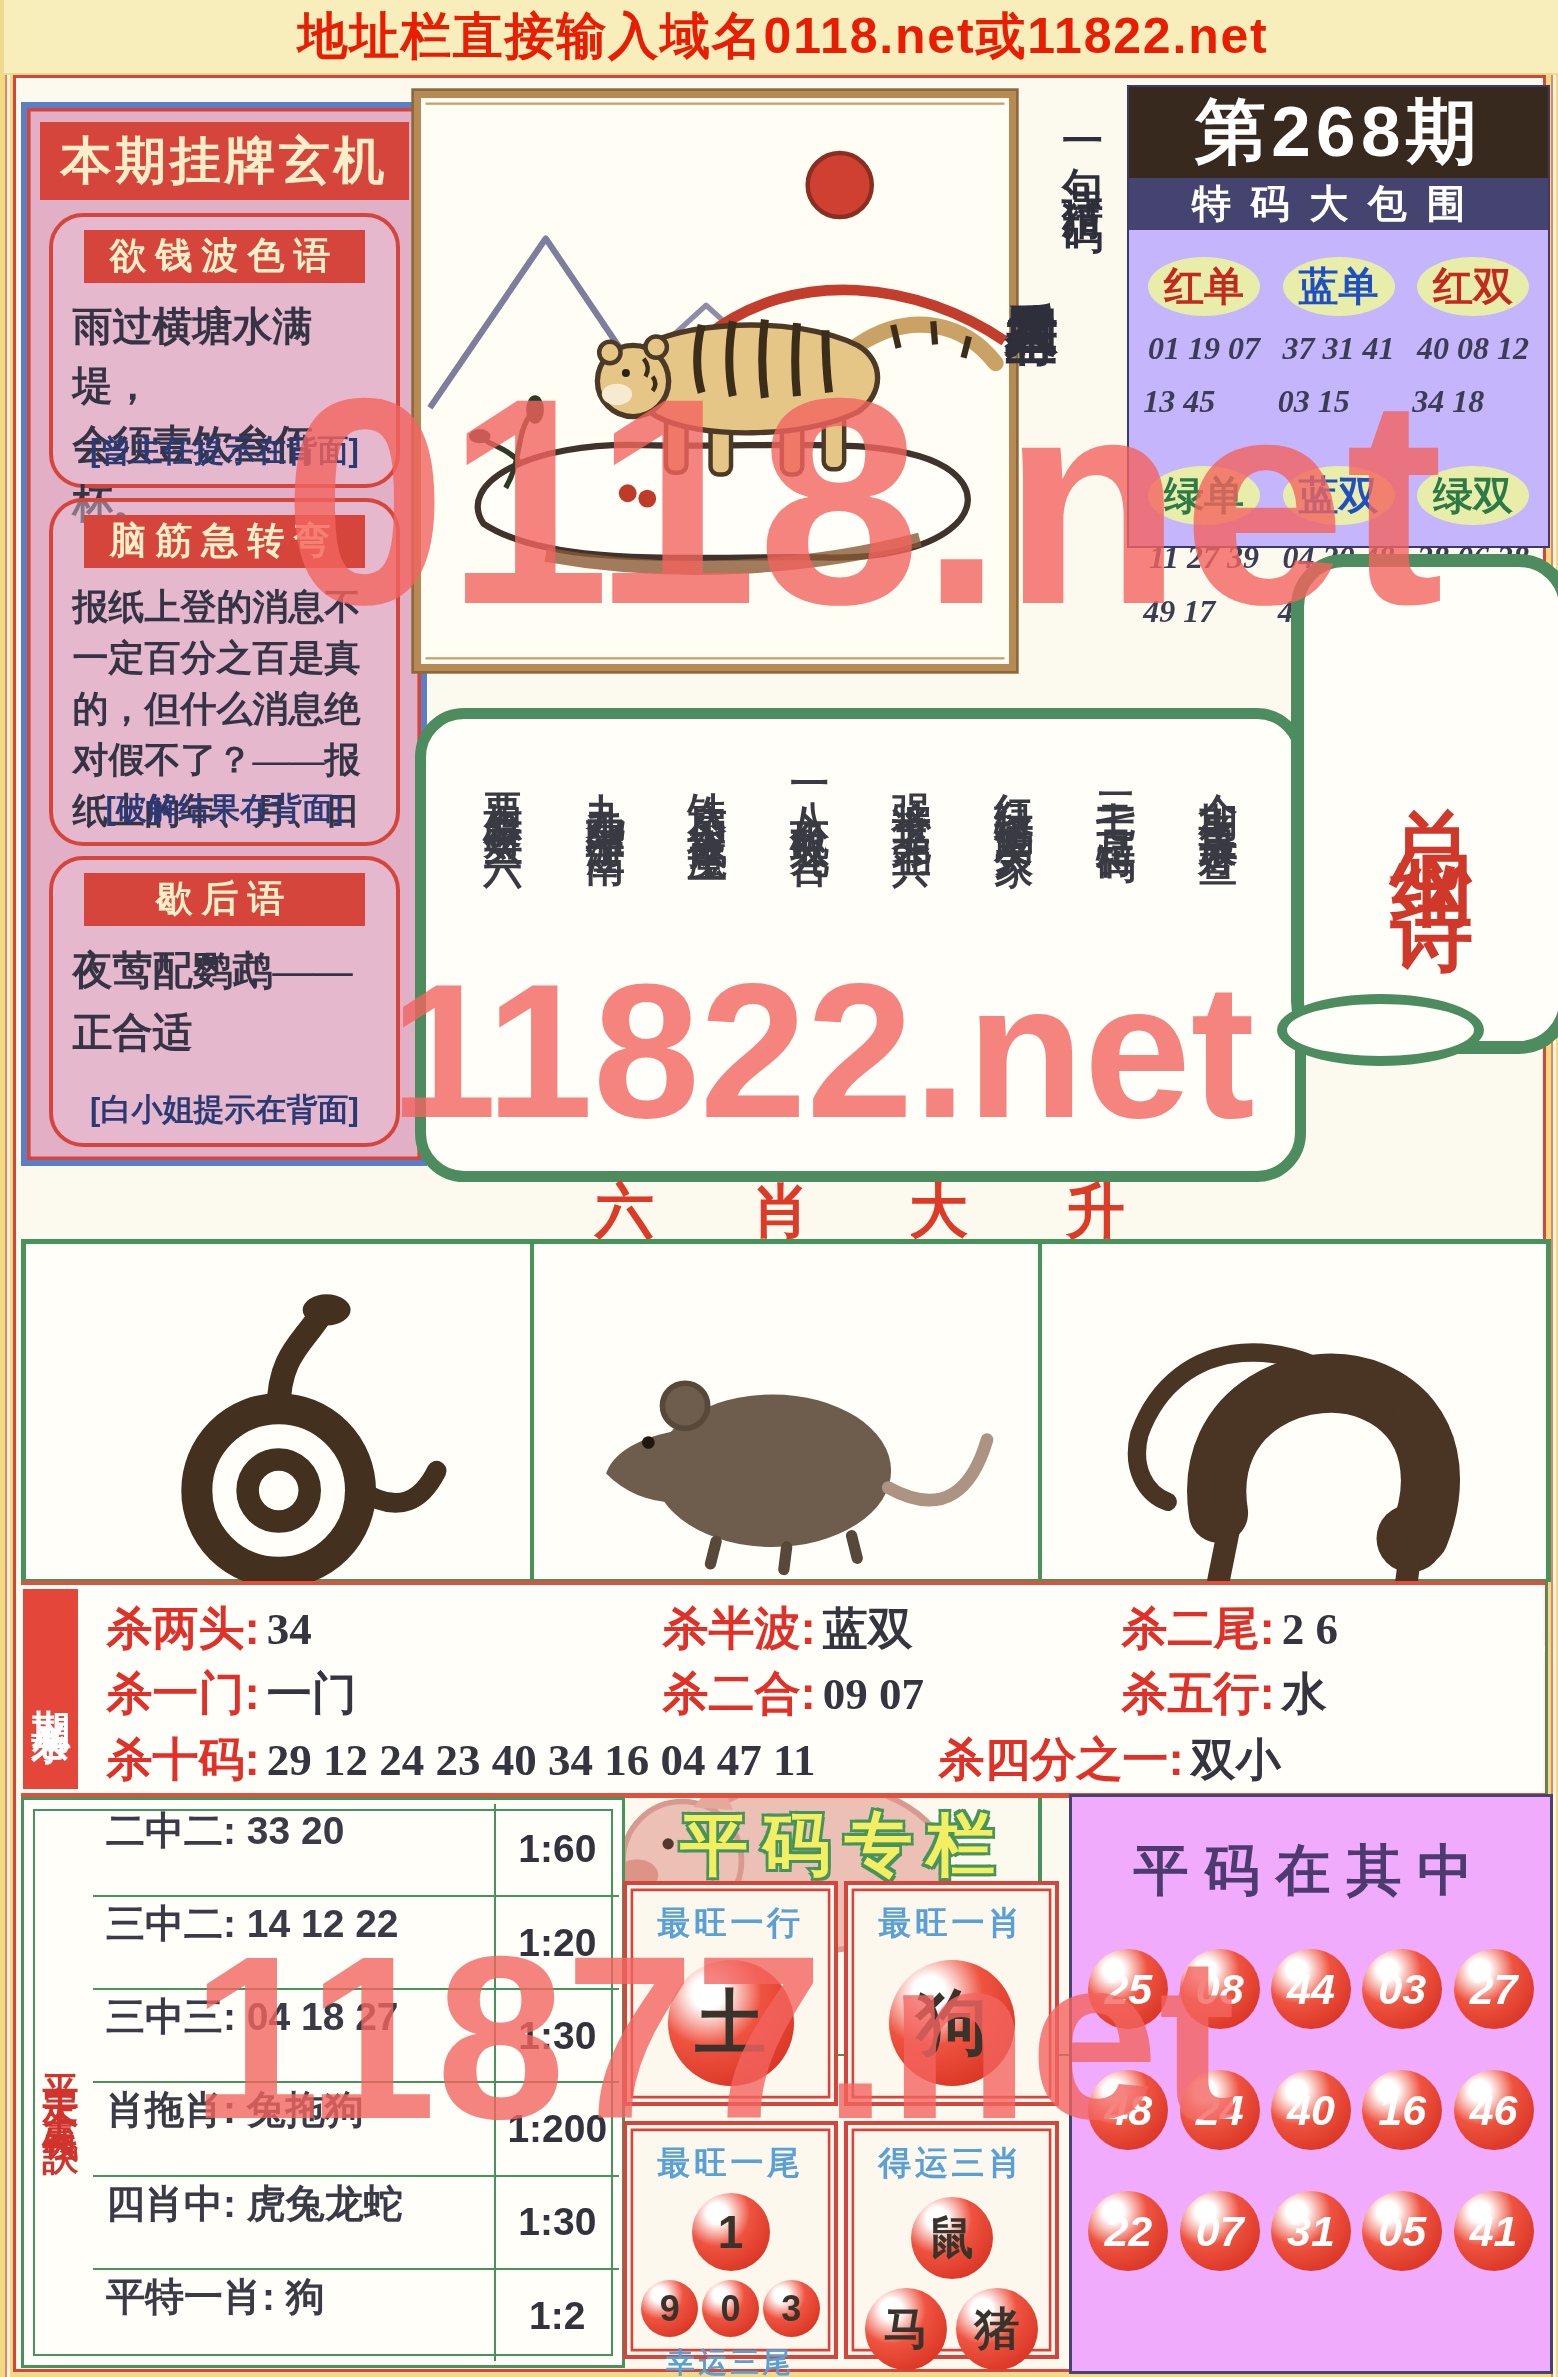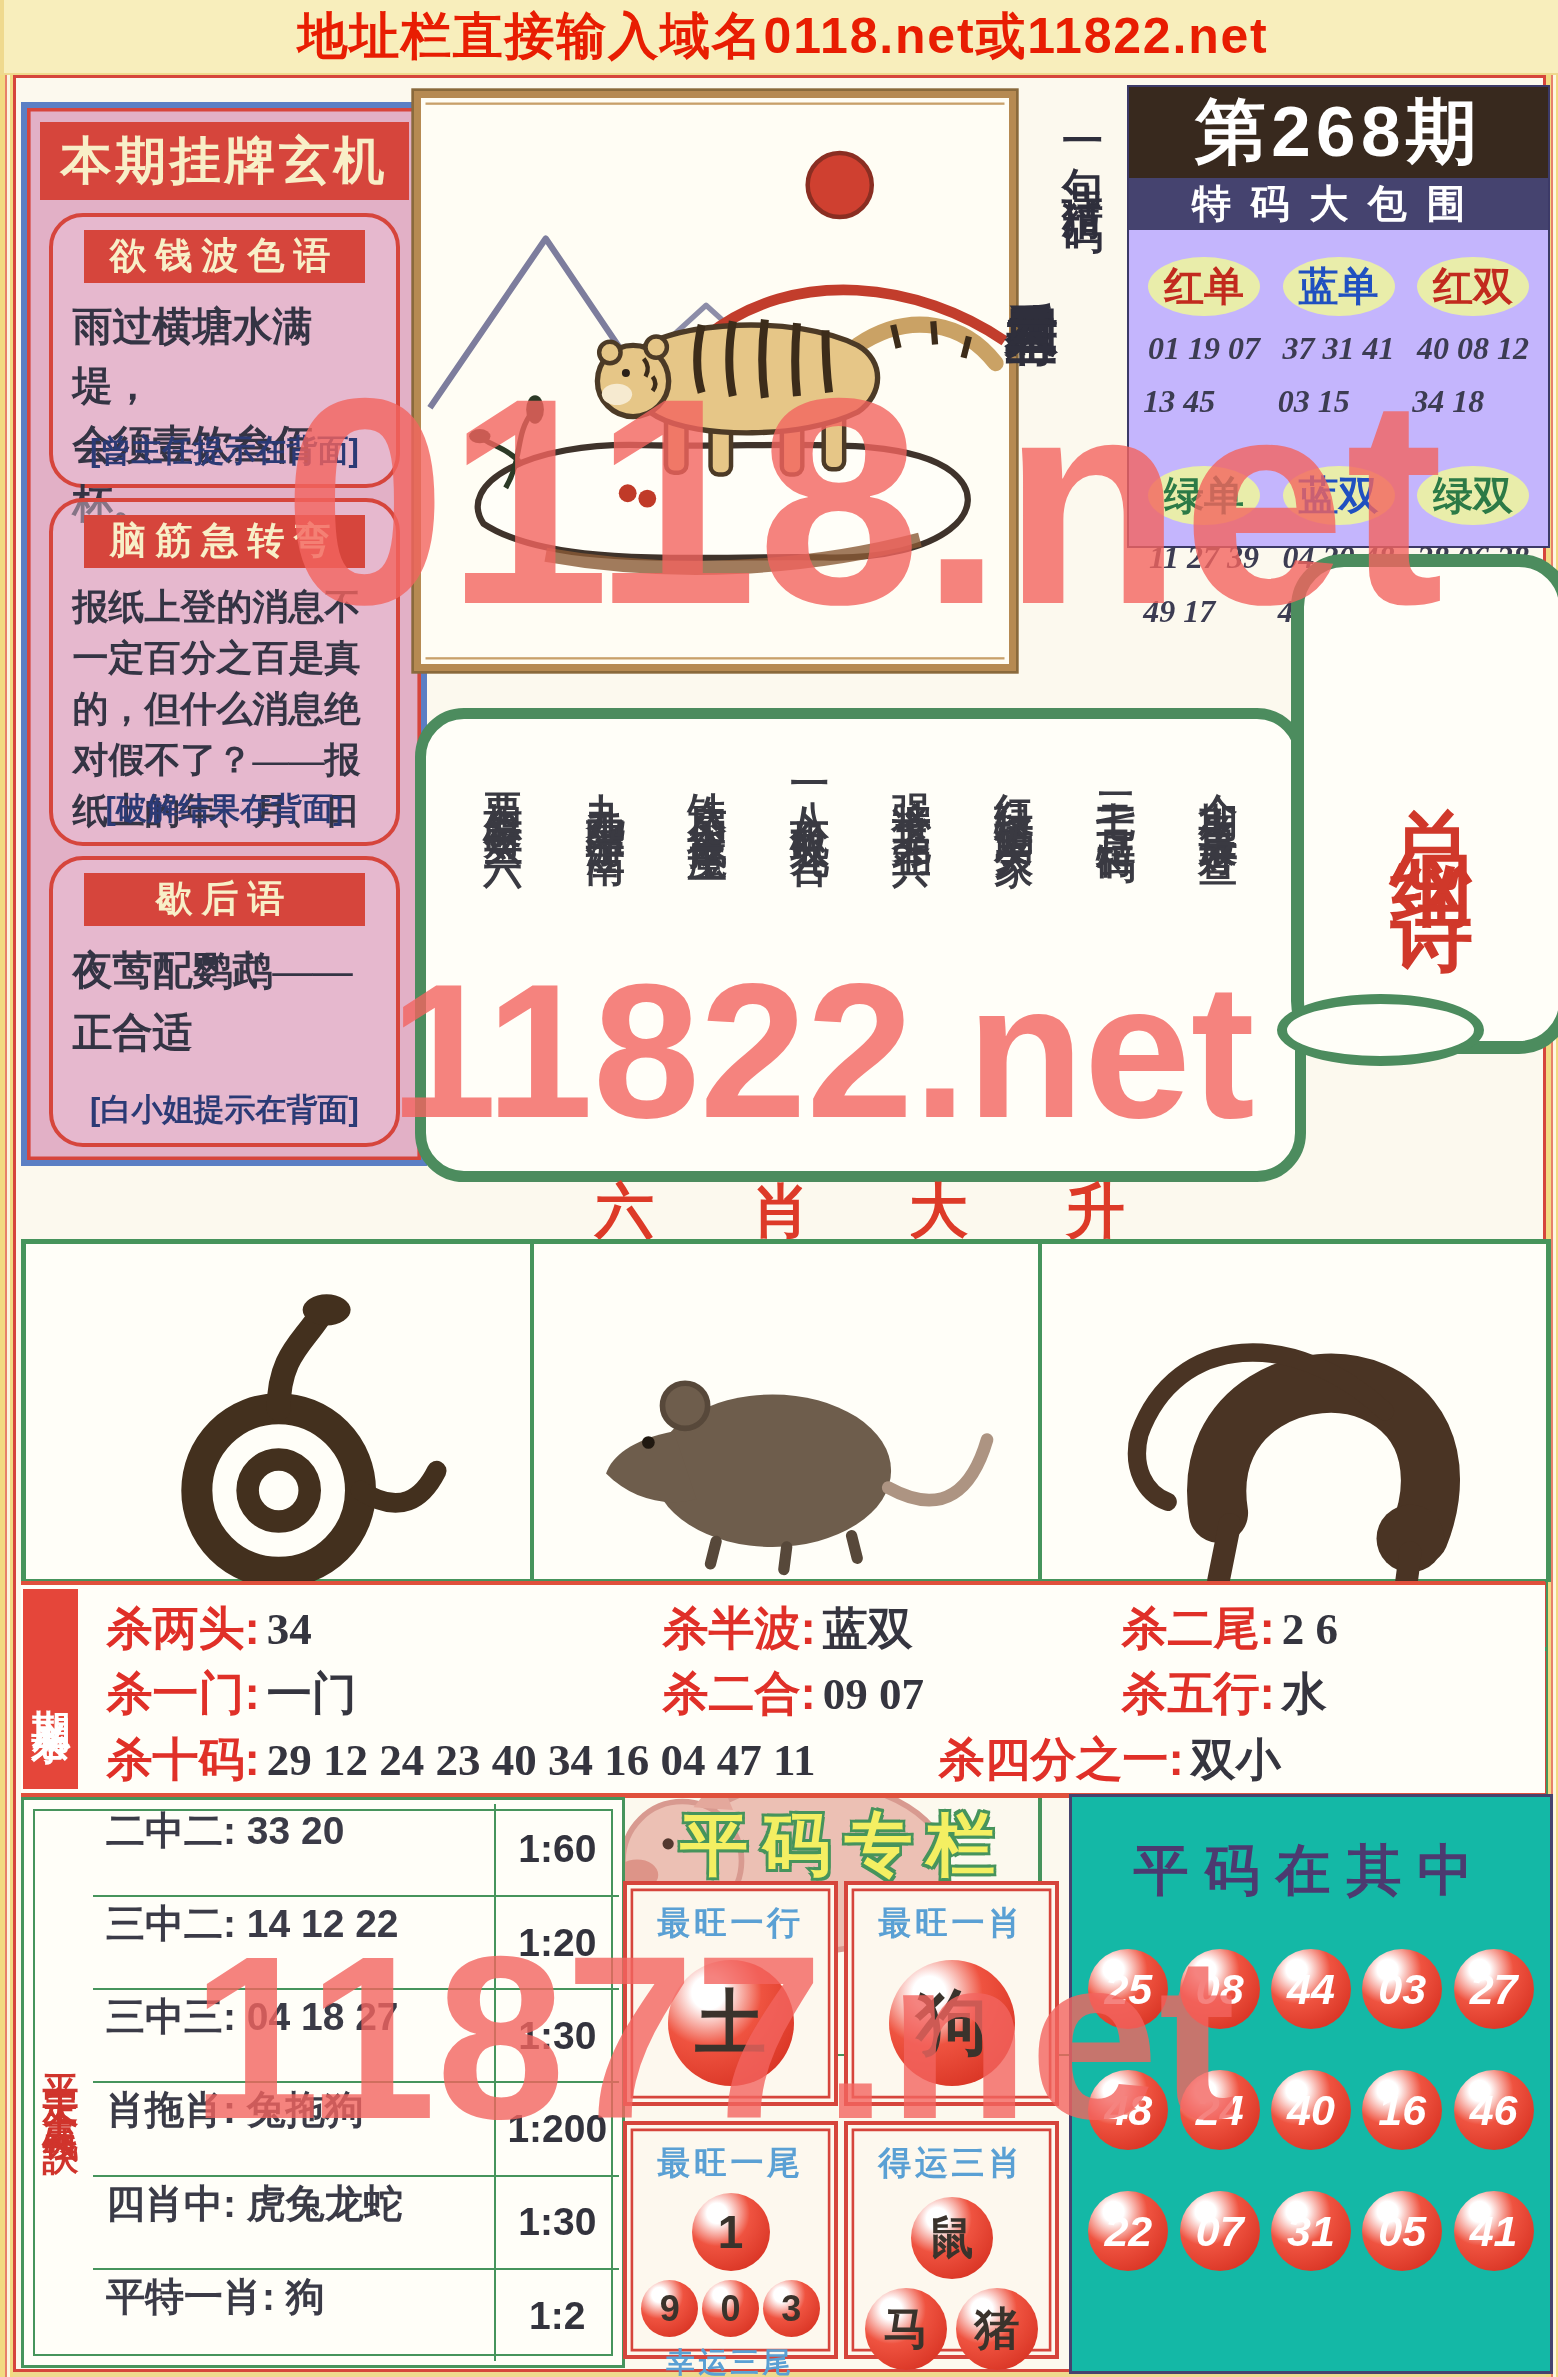--- a/index.html
+++ b/index.html
@@ -127,21 +127,21 @@
   .pm-big{width:126px;height:126px;font-size:71px;font-weight:bold;margin-top:14.2px;}
   .pm-mid{width:78px;height:78px;font-size:46px;font-weight:bold;margin-top:7.1px;}
   .pm-small-row{margin-top:9px;display:flex;justify-content:space-around;padding:0 12.5px;}
   .pm-small{width:57px;height:57px;font-size:36px;font-weight:bold;}
   .pm-duo{width:82px;height:82px;font-size:45px;font-weight:bold;}
   .pm-foot{margin-top:7.1px;color:#5aa0d4;font-size:28.5px;font-weight:bold;letter-spacing:3.6px;}
   .b1{left:623px;top:1881px;height:217px;} .b2{left:844px;top:1881px;height:217px;}
   .b3{left:623px;top:2121px;height:230px;} .b4{left:844px;top:2121px;height:230px;}
   
   .blue-panel{position:absolute;left:1069px;top:1794px;width:478px;height:574px;
-              background:#14b8a6;border:3.6px solid #45436f;}
+              background:#f0abfc;border:3.6px solid #45436f;}
   .bp-title{margin-top:37px;text-align:center;color:#4c3a70;font-size:55px;font-weight:bold;
             letter-spacing:16px;font-family:"Liberation Serif",serif;}
   .bp-row{display:flex;justify-content:space-around;padding:0 10.7px;margin-top:41px;}
   .bp-ball{width:80px;height:80px;font-size:43px;font-weight:bold;font-style:italic;}
   
   .wm{position:absolute;color:rgba(242,100,95,.8);font-weight:bold;white-space:nowrap;
       line-height:1;z-index:50;pointer-events:none;}
   .wm1{left:283px;top:354px;font-size:294px;}
   .wm2{left:390px;top:955px;font-size:192px;}
   .wm3{left:191px;top:1922px;font-size:232px;}

